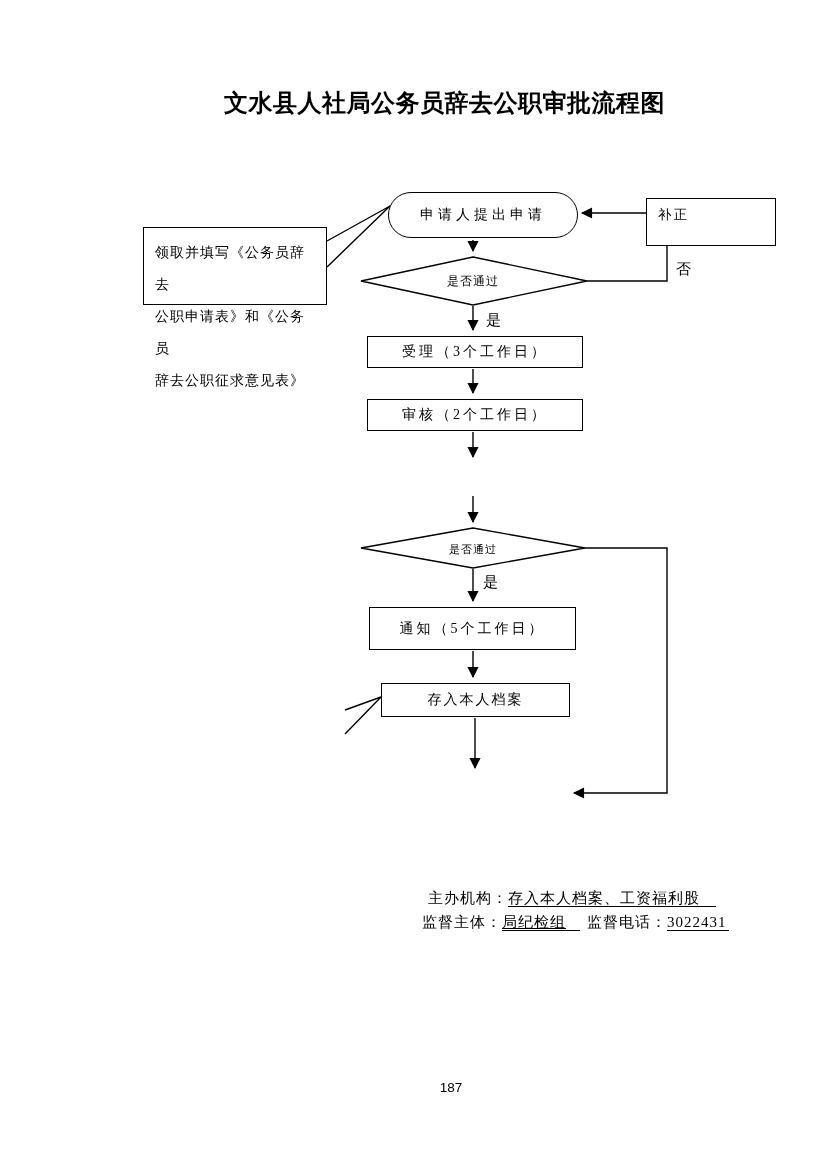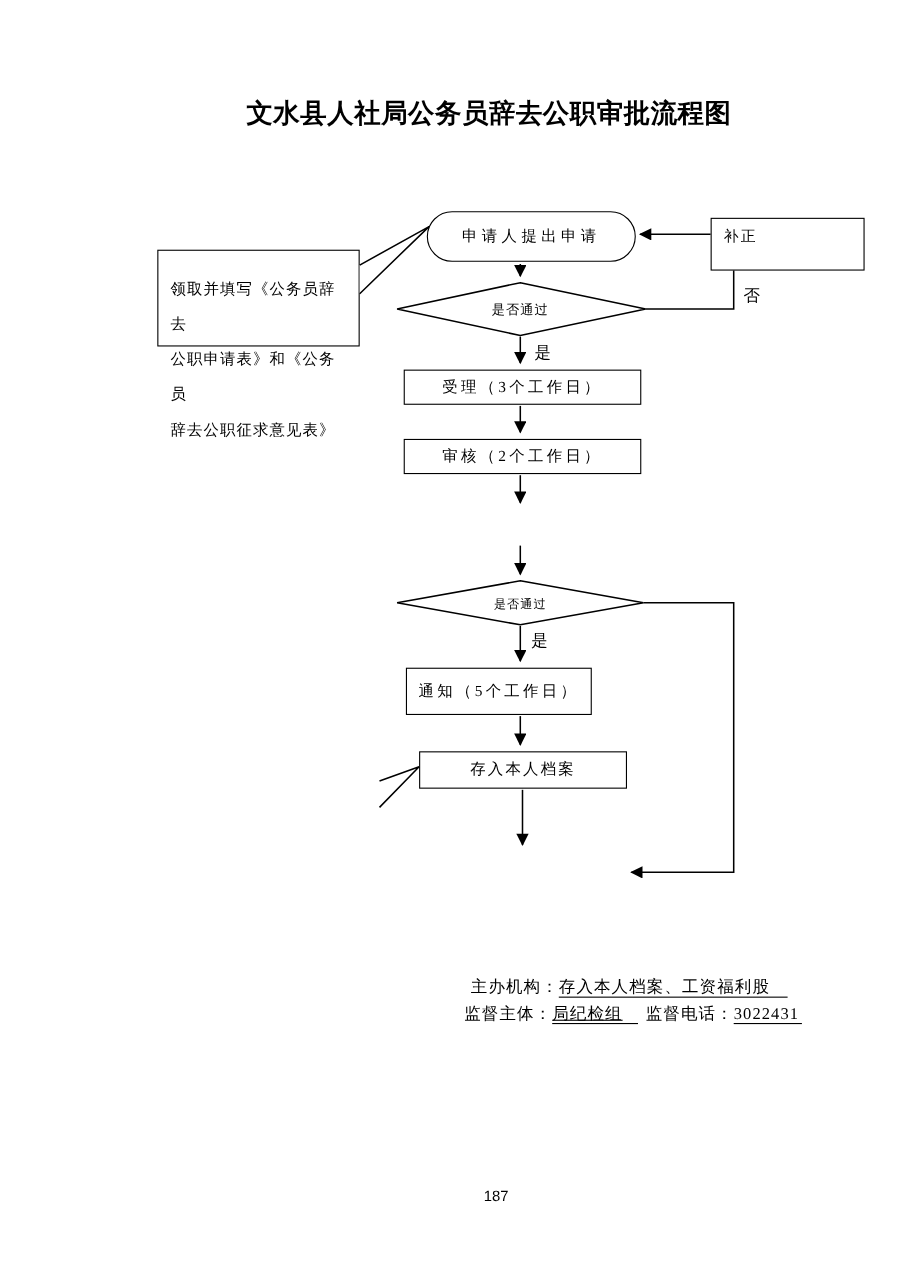--- a/index.html
+++ b/index.html
@@ -28,31 +28,31 @@
     background:#fff;
     display:flex;align-items:center;justify-content:center;
     font-size:14px;letter-spacing:3px;
     white-space:nowrap;
   }
   .stadium-start{left:388px;top:192px;width:190px;height:46px;border-radius:23px;letter-spacing:4px;}
   .stadium-end{left:383px;top:774px;width:187px;height:43px;border-radius:22px;letter-spacing:8px;}
   .rect-accept{left:367px;top:336px;width:216px;height:32px;}
   .rect-review{left:367px;top:399px;width:216px;height:32px;}
   .rect-bureau{left:367px;top:463px;width:216px;height:32px;font-size:12.5px;letter-spacing:2px;}
-  .rect-notify{left:369px;top:607px;width:169px;height:43px;text-align:right;}
+  .rect-notify{left:369px;top:607px;width:207px;height:43px;text-align:right;}
   .rect-archive{left:381px;top:683px;width:189px;height:34px;letter-spacing:2px;justify-content:center;}
-  .rect-correction{left:646px;top:198px;width:140px;height:48px;
+  .rect-correction{left:646px;top:198px;width:130px;height:48px;
     align-items:flex-start;justify-content:flex-start;
     padding:7px 0 16px 11px;font-size:13.5px;letter-spacing:2px;}
   .callout{
     position:absolute;z-index:1;box-sizing:border-box;
     border:1.6px solid #000;background:#fff;
   }
-  .callout-1{left:143px;top:227px;width:184px;height:88px;
-    padding:20px 8px 0 11px;font-size:14px;line-height:32px;letter-spacing:1px;}
+  .callout-1{left:143px;top:227px;width:184px;height:78px;
+    padding:9px 8px 0 11px;font-size:14px;line-height:32px;letter-spacing:1px;}
   .callout-2{left:158px;top:705px;width:187px;height:48px;
     padding:5px 4px 0 8px;font-size:11px;font-weight:bold;line-height:21px;letter-spacing:0.5px;}
   .diamond-label{
     position:absolute;z-index:1;
     display:flex;align-items:center;justify-content:center;
     white-space:nowrap;
   }
   .dlabel-1{left:413px;top:272px;width:120px;height:18px;font-size:12px;letter-spacing:1px;}
   .dlabel-2{left:413px;top:540px;width:120px;height:18px;font-size:11px;letter-spacing:1px;}
   .branch-label{position:absolute;z-index:1;font-size:15px;white-space:nowrap;}

